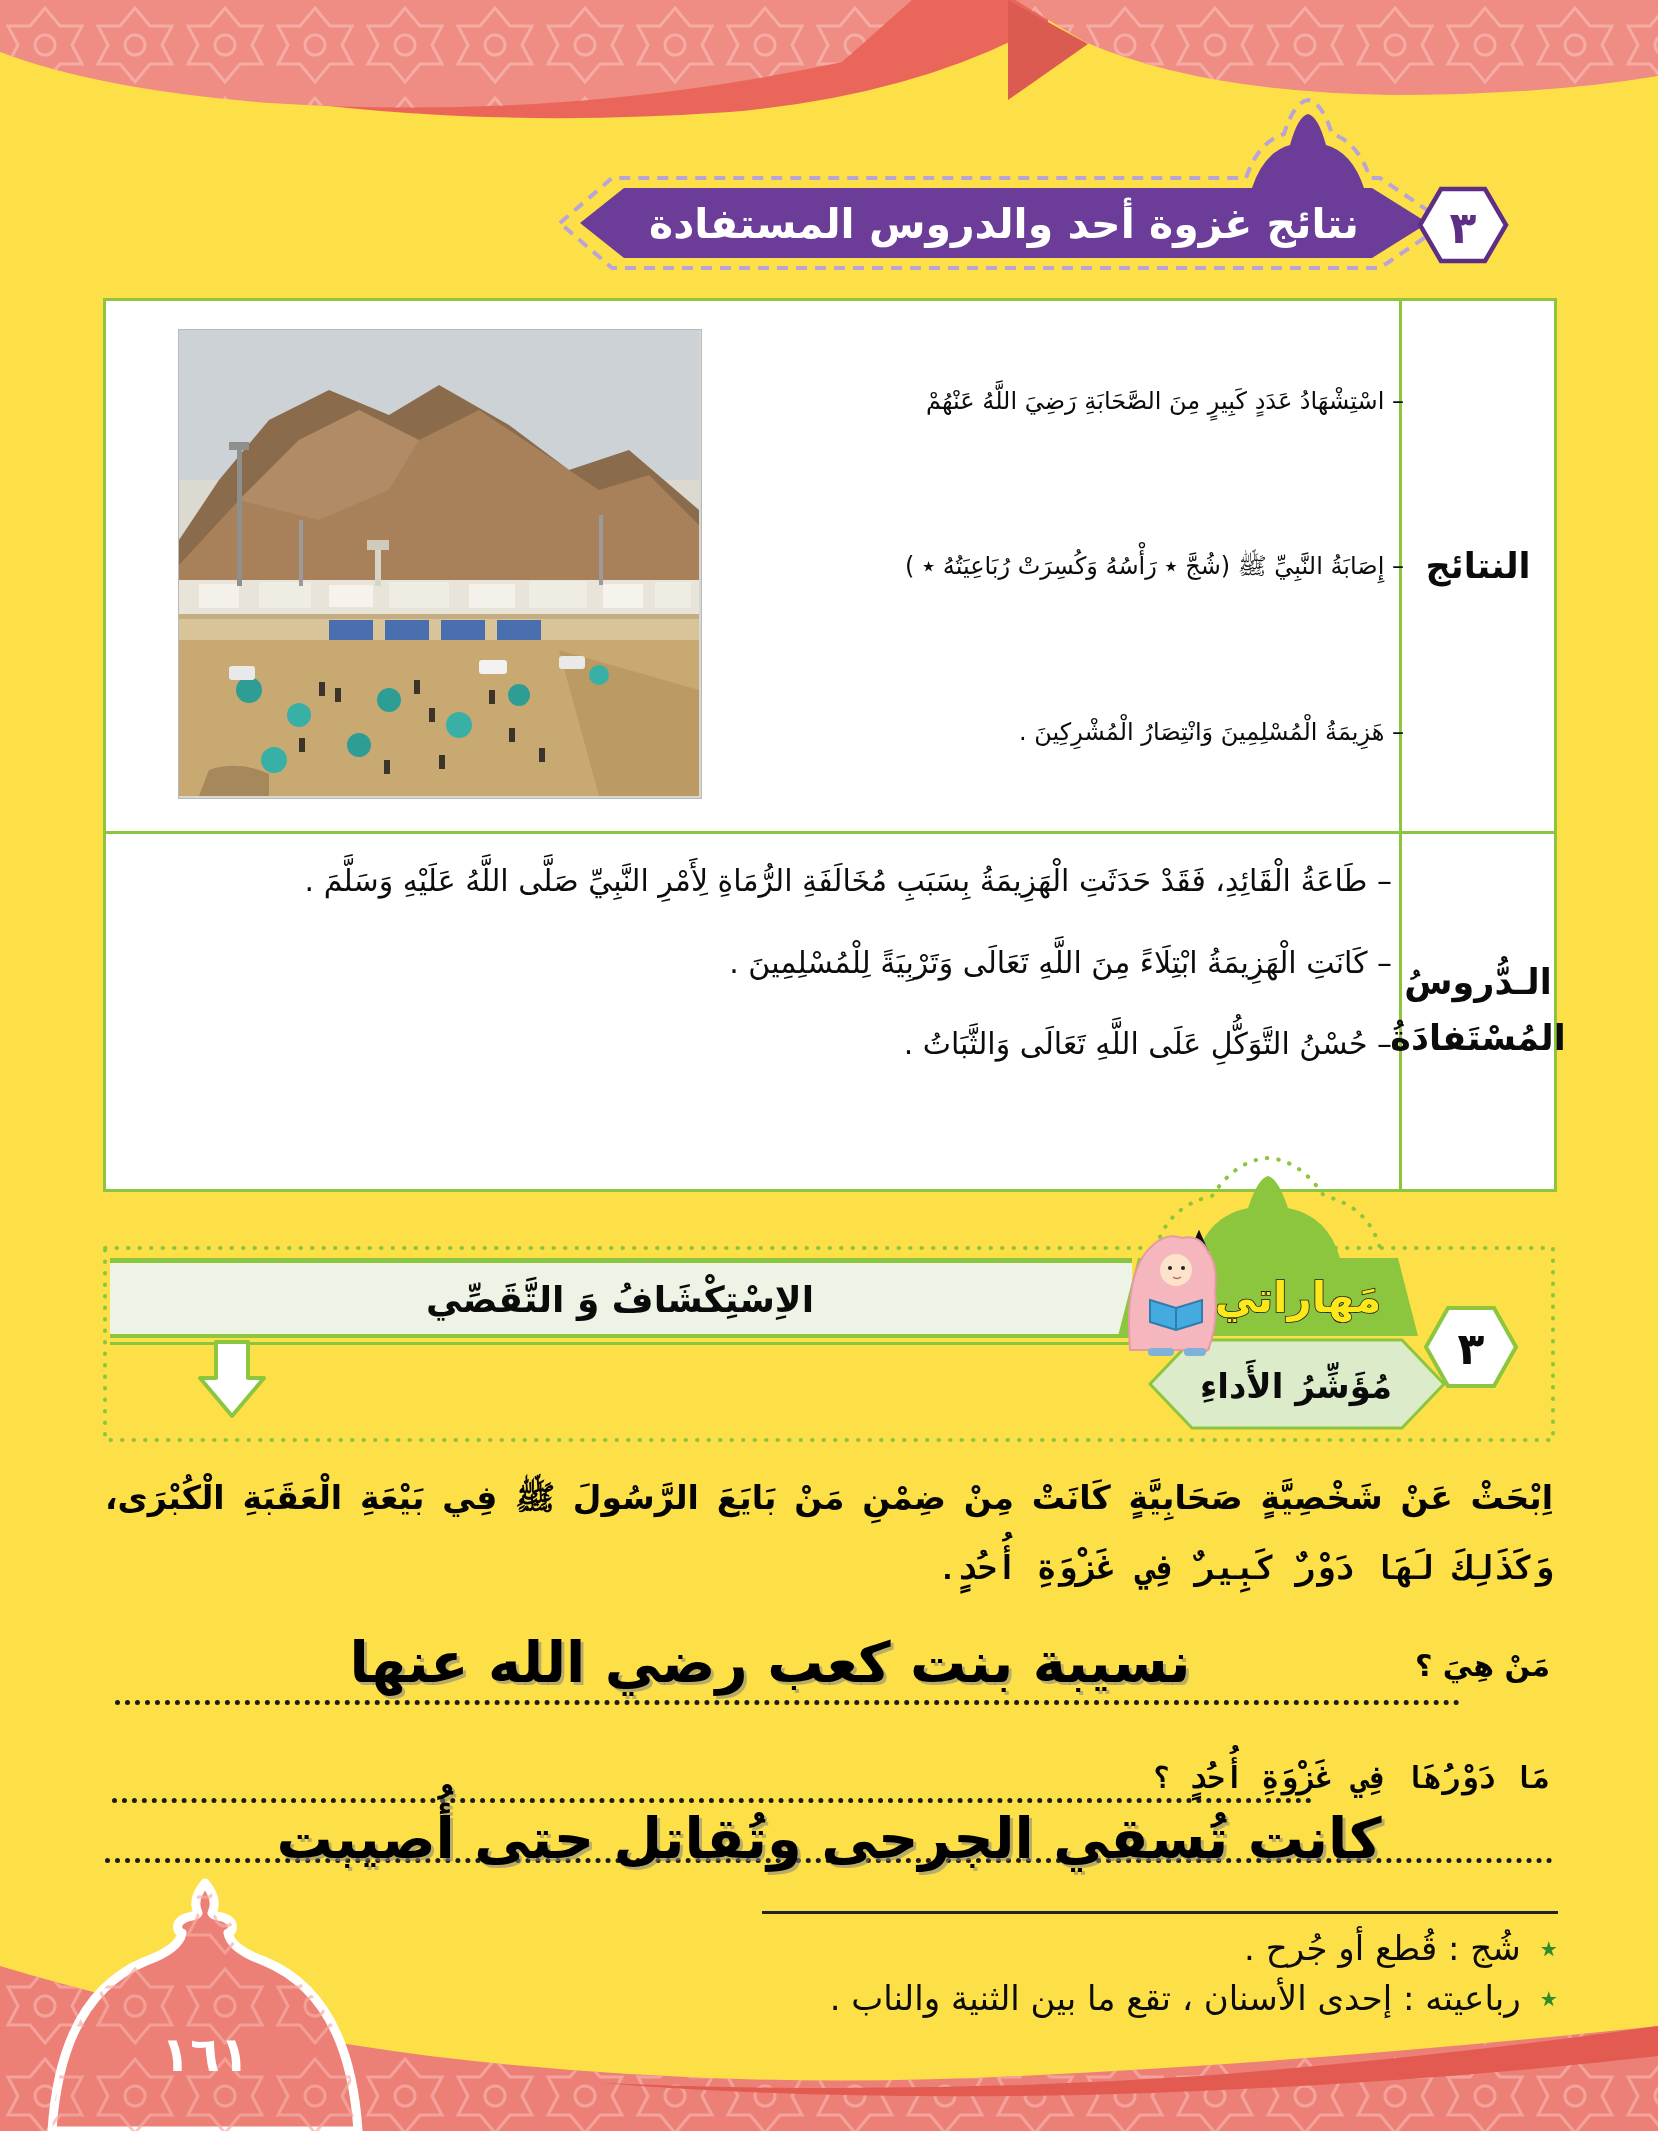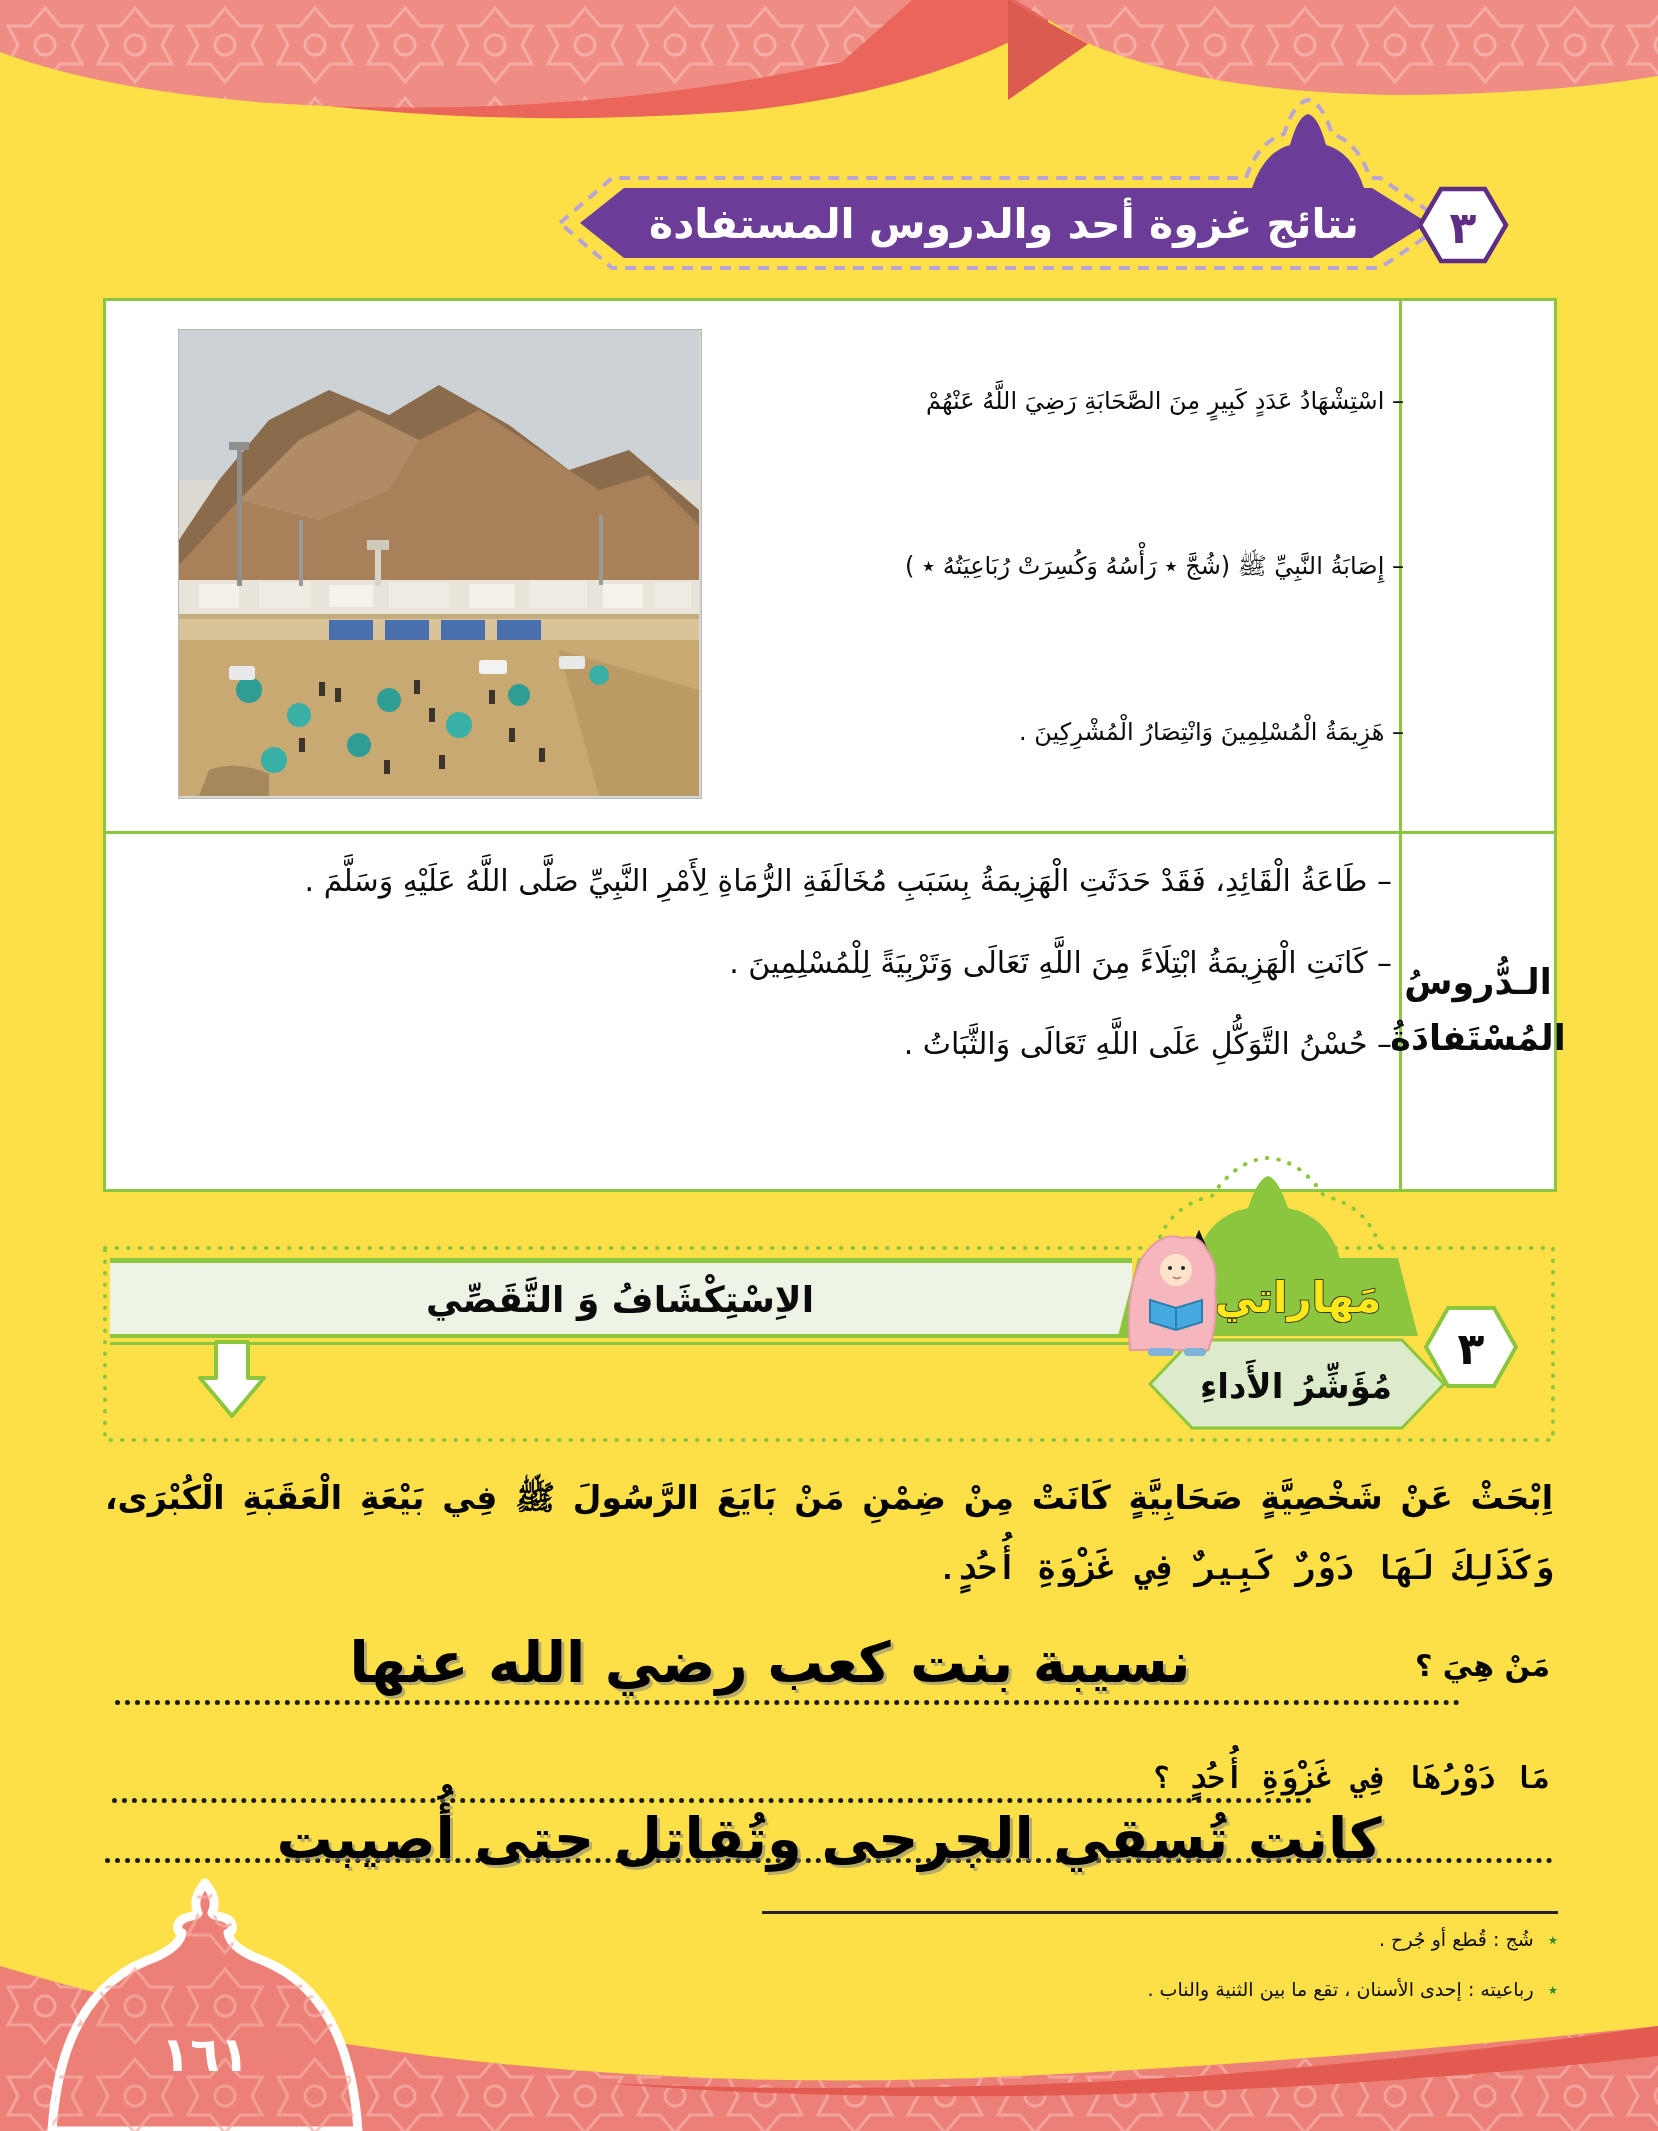--- a/index.html
+++ b/index.html
@@ -40,21 +40,21 @@
   .dot1{left:115px;top:1700px;width:1345px;}
   .dot2{left:112px;top:1798px;width:1200px;}
   .dot3{left:105px;top:1858px;width:1448px;}
   .big-answer{position:absolute;direction:rtl;text-align:center;font-weight:700;color:#000;
               font-size:56px;letter-spacing:-1px;text-shadow:3px 3px 0 rgba(130,130,130,.55);}
   .ans1{left:150px;top:1630px;width:1240px;}
   .ans2{left:105px;top:1806px;width:1448px;}
 
   
   .fn-rule{position:absolute;left:762px;top:1911px;width:796px;height:3px;background:#222;}
-  .footnote{position:absolute;right:100px;direction:rtl;font-size:19px;color:#0c0c0c;}
+  .footnote{position:absolute;right:100px;direction:rtl;font-size:34px;color:#0c0c0c;}
   .fn1{top:1928px;}
   .fn2{top:1978px;}
   .fn-star{color:#2E8B2E;font-weight:700;margin-left:8px;}
 </style>
 </head>
 <body>
 
 <div class="page">
 
   <svg style="position:absolute;left:0;top:0;" width="1658" height="170" viewBox="0 0 1658 170">
@@ -79,20 +79,23 @@
     <path d="M 580 223 L 624 188 H 1252 Q 1264 152 1290 145 Q 1298 116 1308 114 Q 1318 116 1326 145 Q 1352 152 1364 188 H 1372 L 1428 223 L 1372 258 H 624 Z" fill="#6B3D98"></path>
     <text x="1004" y="238" text-anchor="middle" font-size="41" font-weight="700" fill="#ffffff" direction="rtl">نتائج غزوة أحد والدروس المستفادة</text>
     <polygon points="1420,225 1441,189 1485,189 1506,225 1485,261 1441,261" fill="#ffffff" stroke="#5E2E86" stroke-width="4.5"></polygon>
     <text x="1463" y="243" text-anchor="middle" font-size="44" font-weight="700" fill="#5E2E86">٣</text>
   </svg>
 
   <div class="results-table">
     <div class="vdivider"></div>
     <div class="hdivider"></div>
 
+    <div class="label-cell row1-label">
+      <div class="lbl">النتائج</div>
+    </div>
     <div class="label-cell row2-label">
       <div class="lbl">الـدُّروسُ</div>
       <div class="lbl">المُسْتَفادَةُ</div>
     </div>
 
     <div class="photo-frame">
       <svg width="520" height="466" viewBox="0 0 520 466">
         <rect x="0" y="0" width="520" height="200" fill="#cdd2d6"></rect>
         <rect x="0" y="150" width="520" height="60" fill="#dcd9d0"></rect>
         <path d="M0 210 L40 150 L90 90 L150 60 L210 85 L260 55 L330 95 L390 140 L450 120 L520 180 L520 240 L0 240 Z" fill="#8a6b4b"></path>

